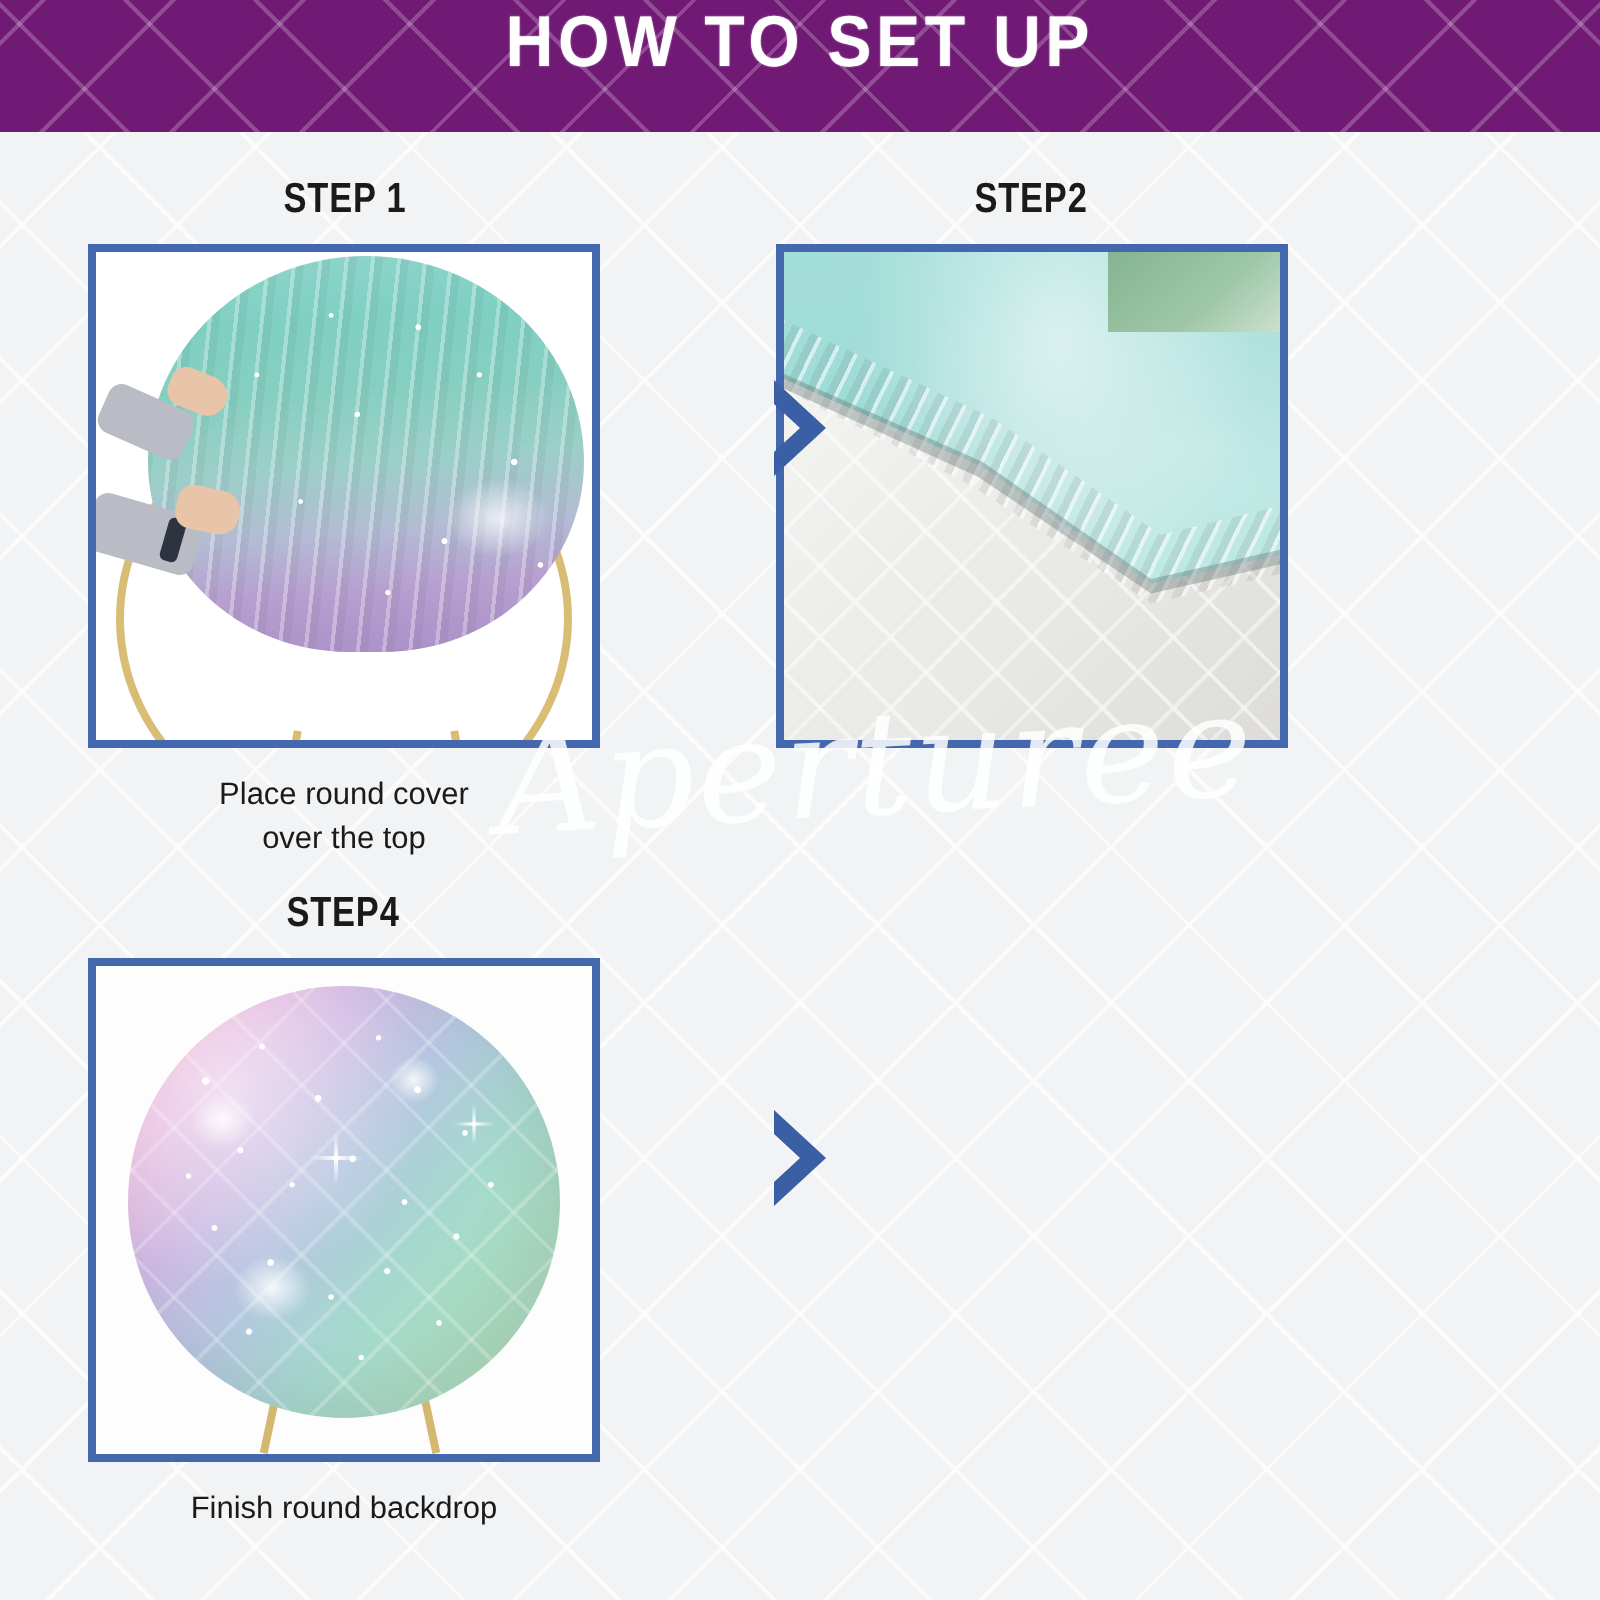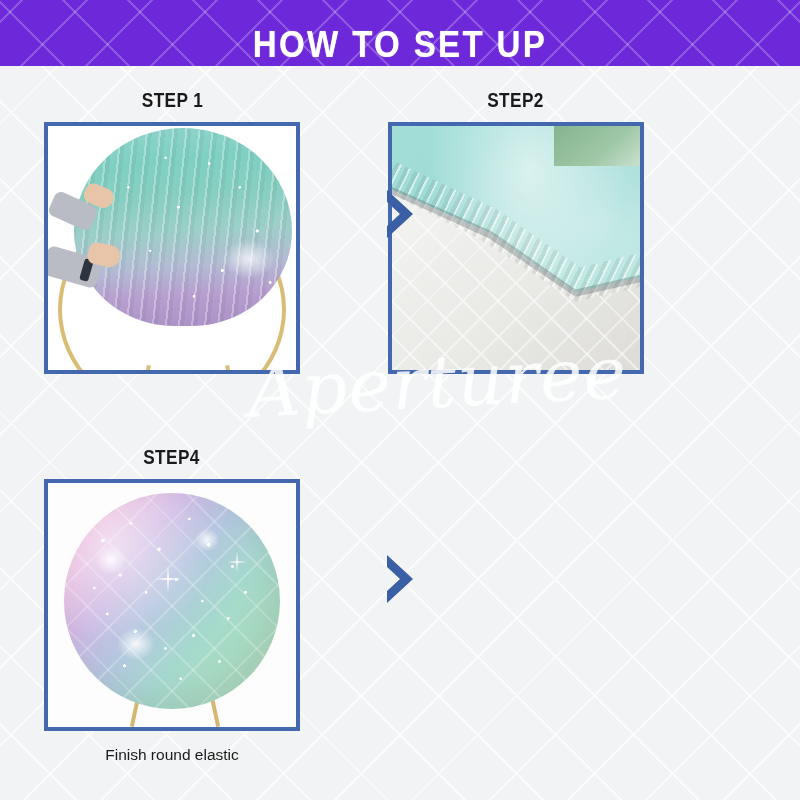--- a/index.html
+++ b/index.html
@@ -29,22 +29,22 @@
       repeating-linear-gradient(-45deg,
         rgba(255,255,255,0) 0px, rgba(255,255,255,0) 53px,
         rgba(255,255,255,0.95) 53px, rgba(255,255,255,0.95) 55px);
     opacity: .75;
   }
 
   
   .header {
     position: relative;
     height: 66px;
-    background: #6d28d9;
-    display: flex; align-items: flex-end; justify-content: center;
+    background: #701a75;
+    display: flex; align-items: flex-start; justify-content: center;
     overflow: hidden;
   }
   .header-lattice {
     position: absolute; inset: 0;
     background-image:
       repeating-linear-gradient(45deg,
         rgba(255,255,255,0) 0px, rgba(255,255,255,0) 44px,
         rgba(255,255,255,0.22) 44px, rgba(255,255,255,0.22) 46px),
       repeating-linear-gradient(-45deg,
         rgba(255,255,255,0) 0px, rgba(255,255,255,0) 44px,
@@ -423,20 +423,22 @@
             <div class="p1-sparkle"></div>
             <div class="p1-glow"></div>
           </div>
           <div class="p1-arm upper"></div>
           <div class="p1-arm lower"></div>
           <div class="p1-cuff"></div>
           <div class="p1-hand h1"></div>
           <div class="p1-hand h2"></div>
         </div>
       </div>
+      <div class="caption">Place round cover
+over the top</div>
     </div>
 
     <div class="cell row1">
       <div class="step-label">STEP2</div>
       <div class="photo-frame">
         <div class="photo">
           <div class="p2-white"></div>
           <div class="p2-quilt-w"></div>
           <div class="p2-mint"></div>
           <div class="p2-mint-sheen"></div>
@@ -459,21 +461,21 @@
             <div class="p4-quilt"></div>
             <div class="p4-stars"></div>
             <div class="p4-glow g1"></div>
             <div class="p4-glow g2"></div>
             <div class="p4-glow g3"></div>
             <div class="p4-twinkle t1"></div>
             <div class="p4-twinkle t2"></div>
           </div>
         </div>
       </div>
-      <div class="caption">Finish round elastic</div>
+      <div class="caption">Finish round backdrop</div>
     </div>
 
   </div>
 
   <div class="chevron chevron-r1">
     <svg viewBox="0 0 34 52" xmlns="http://www.w3.org/2000/svg">
       <path d="M4 2 L30 26 L4 50 L4 38 L17 26 L4 14 Z" fill="#3b5fa4"></path>
     </svg>
   </div>
   <div class="chevron chevron-r2">

